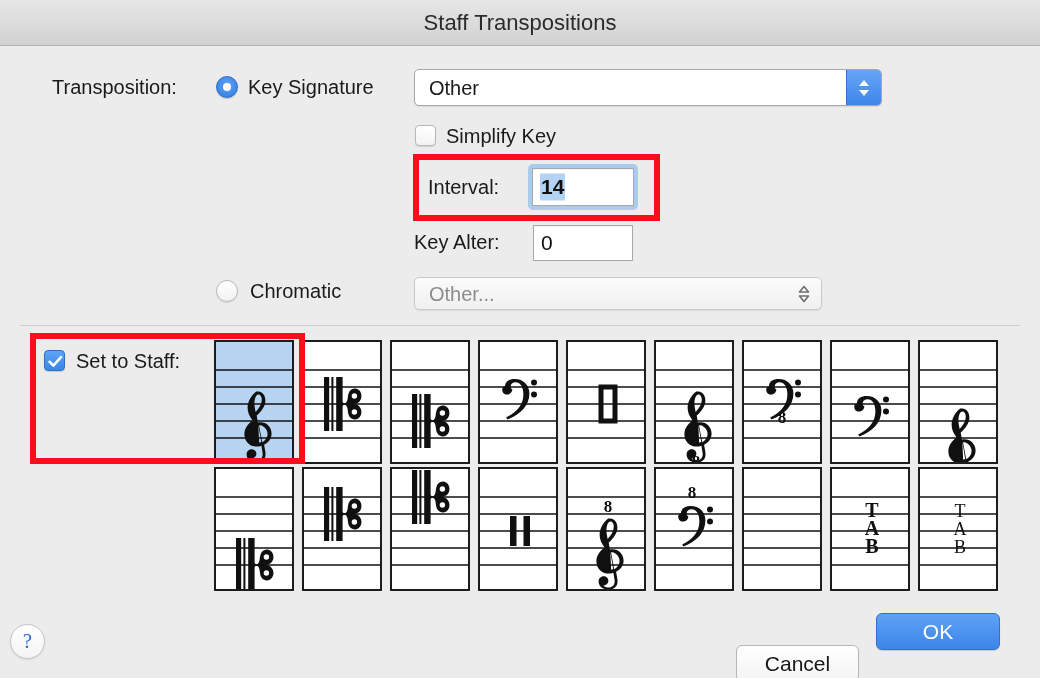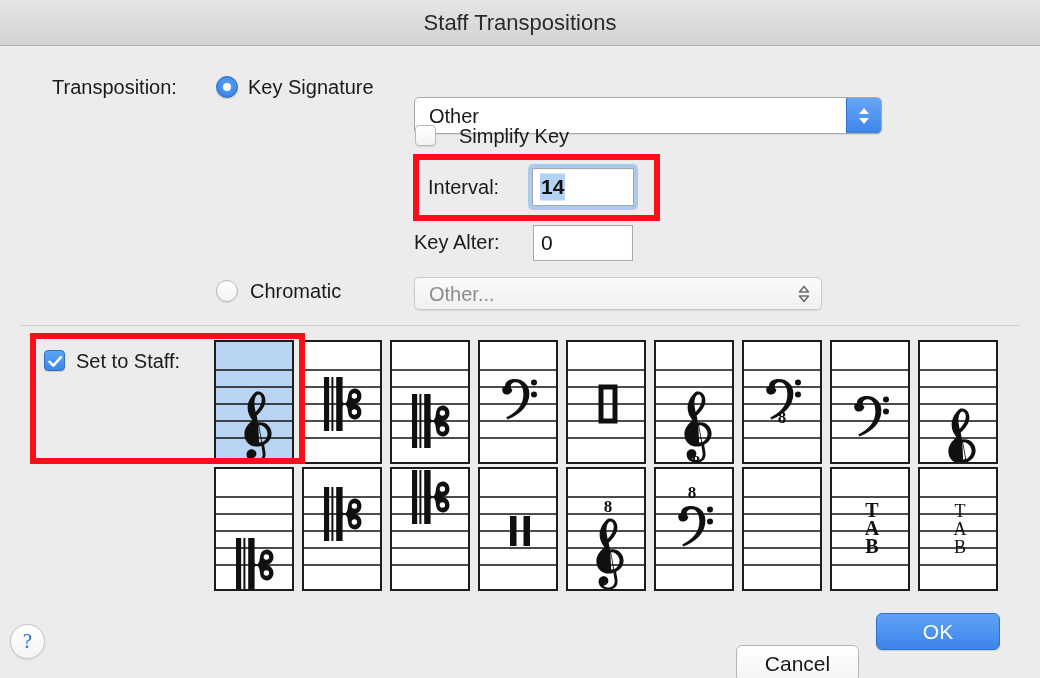--- a/index.html
+++ b/index.html
@@ -225,32 +225,32 @@
 
 <div class="titlebar">
   <div class="titlebar-text">Staff Transpositions</div>
 </div>
 
 <div class="label" style="left:52px; top:76px;">Transposition:</div>
 
 <div class="radio on" style="left:216px; top:76px;"></div>
 <div class="label" style="left:248px; top:76px;">Key Signature</div>
 
-<div class="popup" style="left:414px; top:69px; width:468px; height:37px;margin-top:28px;">
+<div class="popup" style="left:414px; top:69px; width:468px; height:37px;">
   <span class="val">Other</span>
   <span class="stepper">
     <svg width="16" height="24" viewBox="0 0 16 24" aria-hidden="true">
       <path d="M8 4 L13 10 L3 10 Z" fill="#ffffff"></path>
       <path d="M8 20 L13 14 L3 14 Z" fill="#ffffff"></path>
     </svg>
   </span>
 </div>
 
 <div class="checkbox off" style="left:415px; top:125px;"></div>
-<div class="label" style="left:459px; top:125px;">Simplify Key</div>
+<div class="label" style="left:446px; top:125px;">Simplify Key</div>
 
 <div class="label" style="left:428px; top:176px;">Interval:</div>
 <div class="focusring" style="left:528px; top:164px; width:110px; height:46px;"></div>
 <div class="textfield" style="left:532px; top:168px; width:102px; height:38px;">
   <span class="tv sel">14</span>
 </div>
 
 <div class="label" style="left:414px; top:231px;">Key Alter:</div>
 <div class="textfield" style="left:533px; top:225px; width:100px; height:36px;">
   <span class="tv">0</span>

